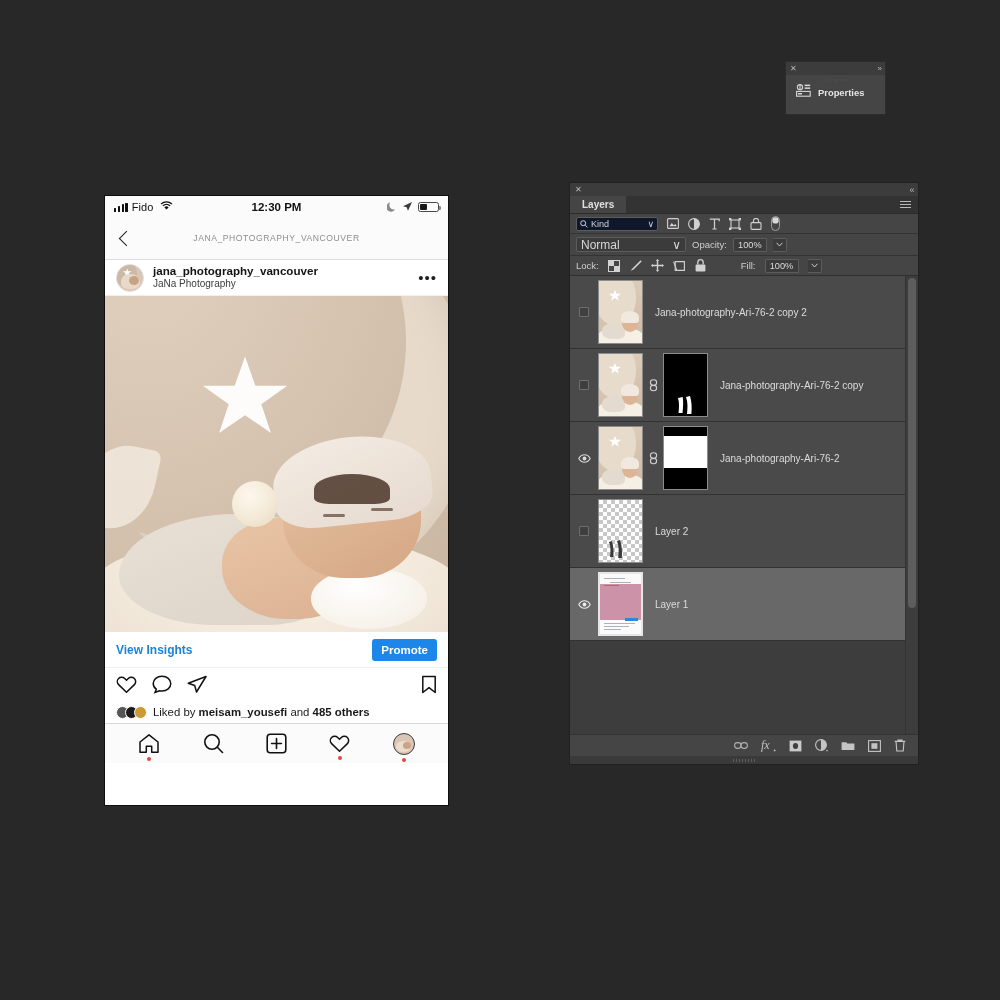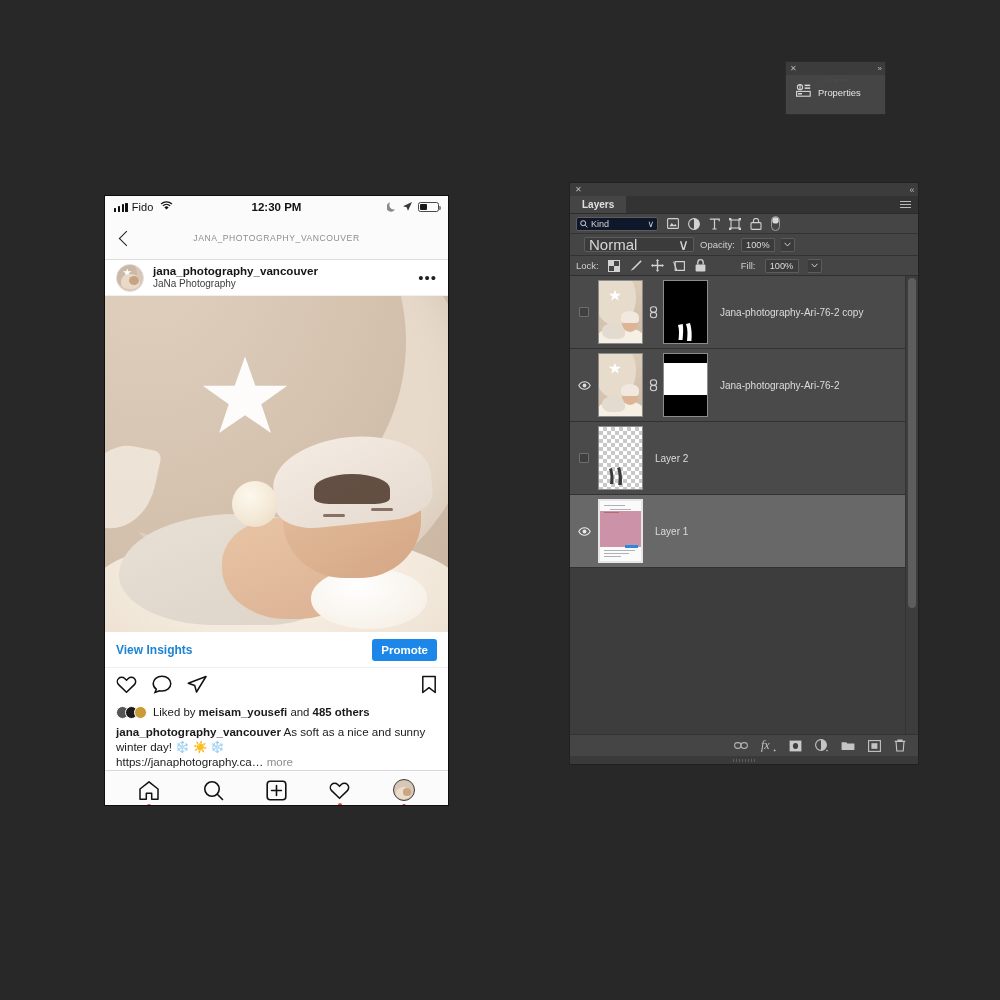--- a/index.html
+++ b/index.html
@@ -195,21 +195,21 @@
   
   #props{
     position:absolute; left:785px; top:61px; width:101px; height:54px;
     background:#454545; border:1px solid #2c2c2c;
   }
   .props-bar{height:13px;background:#3c3c3c;display:flex;align-items:center;justify-content:space-between;padding:0 4px;}
   .props-x{color:#b6b6b6;font-size:8px;line-height:8px;cursor:pointer;}
   .props-exp{color:#b6b6b6;font-size:8px;line-height:8px;letter-spacing:-1px;cursor:pointer;}
   .props-ghost{position:absolute;left:0;right:0;top:15px;text-align:center;font-size:6px;color:#4d4d4d;letter-spacing:.5px;}
   .props-body{display:flex;align-items:center;gap:7px;padding:8px 0 0 10px;}
-  .props-label{font-size:9.4px;color:#e4e4e4;font-weight:normal;}
+  .props-label{font-size:9.4px;color:#e4e4e4;font-weight:bold;}
 
   
   #layers{
     position:absolute; left:569px; top:182px; width:350px; height:583px;
     background:#3d3d3d; border:1px solid #212121;
     display:flex; flex-direction:column;
     color:#d4d4d4; font-size:10px;
   }
   .lp-titlebar{flex:0 0 13px;background:#3c3c3c;display:flex;align-items:center;justify-content:space-between;padding:0 5px;}
   .lp-x{font-size:8px;color:#b8b8b8;line-height:8px;cursor:pointer;}
@@ -224,21 +224,21 @@
     width:82px;height:14px;background:#0f172a;border:1px solid #5c5c5c;border-radius:2px;
     display:flex;align-items:center;padding:0 3px;gap:3px;font-size:9px;color:#d2d2d2;cursor:pointer;
   }
   .kind-sel .cv{margin-left:auto;}
   .filter-icons{display:flex;align-items:center;gap:9px;margin-left:4px;}
   .fi{cursor:pointer;display:flex;align-items:center;}
 
   .lp-blend{flex:0 0 22px;background:#454545;display:flex;align-items:center;padding:0 6px;gap:6px;border-bottom:1px solid #333;}
   .blend-sel{
     width:110px;height:15px;background:#3b3b3b;border:1px solid #5c5c5c;border-radius:2px;
-    display:flex;align-items:center;padding:0 4px;font-size:15px;color:#d7d7d7;cursor:pointer;margin-left:8px;
+    display:flex;align-items:center;padding:0 4px;font-size:12px;color:#d7d7d7;cursor:pointer;
   }
   .blend-sel .cv{margin-left:auto;}
   .fld-label{font-size:9.5px;color:#cfcfcf;}
   .num-box{
     width:34px;height:14px;background:#3b3b3b;border:1px solid #5c5c5c;border-radius:2px 0 0 2px;
     display:flex;align-items:center;justify-content:center;font-size:9.2px;color:#dcdcdc;cursor:text;
   }
   .num-arrow{
     width:14px;height:14px;background:#3b3b3b;border:1px solid #5c5c5c;border-left:none;border-radius:0 2px 2px 0;
     display:flex;align-items:center;justify-content:center;cursor:pointer;
@@ -418,28 +418,20 @@
         <i></i>
       </span>
     <span class="likes-text">
       <span>Liked by</span>
       <b>meisam_yousefi</b>
       <span>and</span>
       <b>485 others</b>
     </span>
   </div>
 
-  <div class="caption">
-    <b>jana_photography_vancouver</b>
-    <span>As soft as a nice and sunny winter day! ❄️ ☀️ ❄️</span>
-    <span class="cap-link">
-      <span>https://janaphotography.ca…</span>
-      <span class="cap-more">more</span>
-    </span>
-  </div>
 
   <div class="tabbar">
     <span class="tab">
       <svg width="22" height="21" viewBox="0 0 22 21">
           <path d="M2 9 11 1.8 20 9v10.2h-6.3v-6h-5.4v6H2Z" fill="none" stroke="#111" stroke-width="1.5" stroke-linejoin="round"></path>
         </svg>
       <i class="dot"></i>
     </span>
     <span class="tab">
       <svg width="21" height="21" viewBox="0 0 21 21">
@@ -609,20 +601,37 @@
     <span class="num-box">100%</span>
     <span class="num-arrow">
       <svg width="7" height="5" viewBox="0 0 7 5">
           <path d="M.6.8 3.5 4 6.4.8" fill="none" stroke="#cfcfcf" stroke-width="1"></path>
         </svg>
     </span>
   </div>
 
   <div class="lp-list">
 
+    <div class="lrow">
+      <span class="eyecol">
+          <span class="eyebox"></span>
+        </span>
+      <span class="thumbwrap">
+        <span class="thumb">
+          <span class="t-photo"></span>
+            <span class="t-moon"></span>
+            <span class="t-star"></span>
+          <span class="t-fur"></span>
+            <span class="t-body"></span>
+            <span class="t-head"></span>
+            <span class="t-hat"></span>
+        </span>
+      </span>
+      <span class="lname">Jana-photography-Ari-76-2 copy 2</span>
+    </div>
 
     <div class="lrow">
       <span class="eyecol">
           <span class="eyebox"></span>
         </span>
       <span class="thumbwrap">
         <span class="thumb">
           <span class="t-photo"></span>
             <span class="t-moon"></span>
             <span class="t-star"></span>

